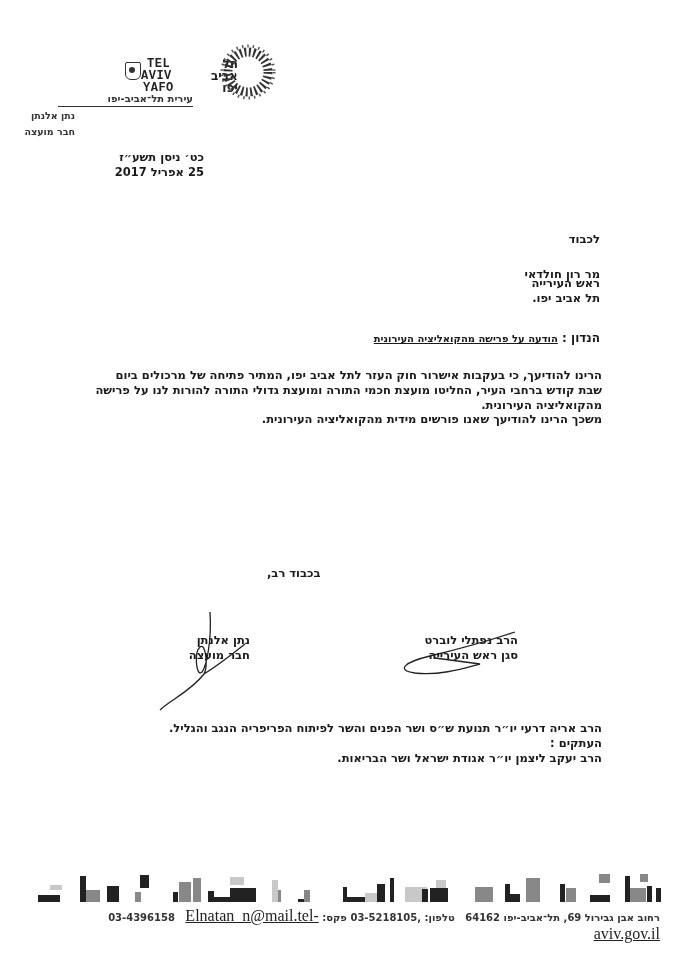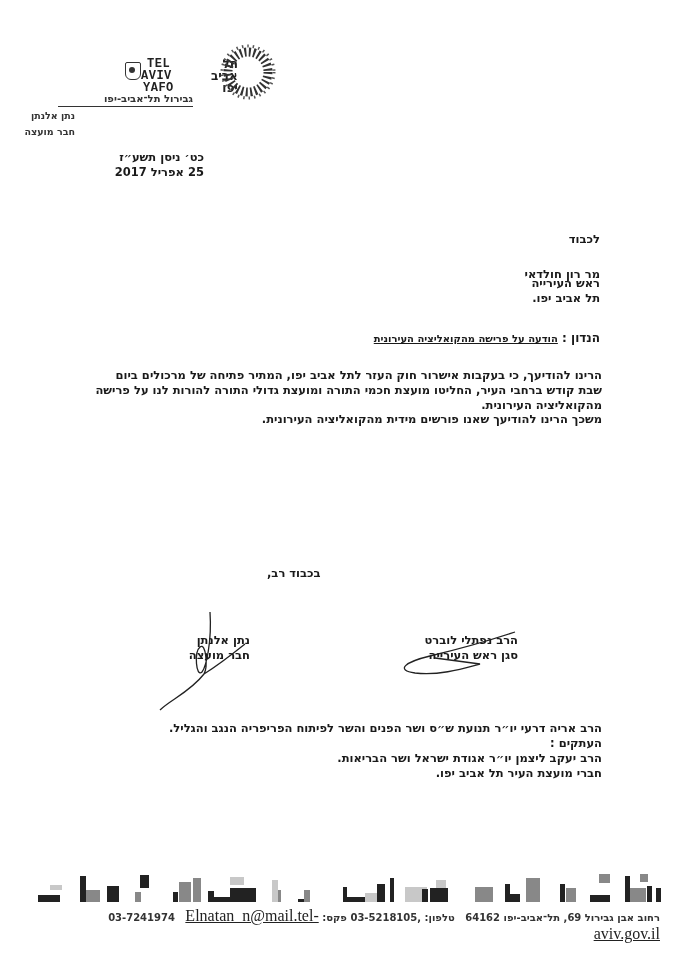--- a/index.html
+++ b/index.html
@@ -53,21 +53,21 @@
     <div>אביב</div>
     <div>יפו</div>
   </div>
   <svg class="ring" viewBox="0 0 58 58">
     <circle cx="31" cy="30" r="20" fill="none" stroke="#333" stroke-width="9" stroke-dasharray="2 2.5"></circle>
     <circle cx="31" cy="30" r="26" fill="none" stroke="#555" stroke-width="3" stroke-dasharray="1.5 4"></circle>
     <circle cx="31" cy="30" r="12" fill="#fff"></circle>
   </svg>
 </div>
 
-<div id="city-line" class="abs rtl small" style="font-size:10px;line-height:14px">גבירול תל־אביב-יפו</div>
+<div id="city-line" class="abs rtl small" style="font-size:10px;line-height:14px">עירית תל־אביב-יפו</div>
 <div class="abs rtl small" style="left:0;width:75px;top:108px">נתן אלנתן</div>
 <div class="abs rtl small" style="left:0;width:75px;top:124px">חבר מועצה</div>
 
 <div class="abs rtl t12" style="left:100px;width:104px;top:150px">כט׳ ניסן תשע״ז</div>
 <div class="abs rtl t12" style="left:100px;width:104px;top:165px">25 אפריל 2017</div>
 
 <div class="abs rtl t12" style="right:90px;top:232px">לכבוד</div>
 <div class="abs rtl t12" style="right:90px;top:267px">מר רון חולדאי</div>
 <div class="abs rtl t12" style="right:90px;top:276px">ראש העירייה</div>
 <div class="abs rtl t12" style="right:90px;top:291px">תל אביב יפו.</div>
@@ -95,21 +95,20 @@
   <div>חבר מועצה</div>
 </div>
 <svg class="abs" style="left:160px;top:612px" width="90" height="100">
   <path d="M50,0 C52,30 46,55 42,60 C36,66 34,40 40,35 C46,30 48,55 44,62 C30,80 10,88 0,98 M44,62 C60,52 75,40 85,32" fill="none" stroke="#222" stroke-width="1.3"></path>
 </svg>
 
 <div id="cc" class="abs rtl t12">
   <div>הרב אריה דרעי יו״ר תנועת ש״ס ושר הפנים והשר לפיתוח הפריפריה הנגב והגליל.</div>
   <div>העתקים :</div>
   <div>הרב יעקב ליצמן יו״ר אגודת ישראל ושר הבריאות.</div>
-  <div>חברי מועצת העיר תל אביב יפו.</div>
 </div>
 
 <div id="footer-bars" class="abs">
   <div class="bar" style="left:8px;width:22px;height:7px"></div>
   <div class="bar l" style="left:20px;bottom:12px;width:12px;height:5px"></div>
   <div class="bar" style="left:50px;width:6px;height:26px"></div>
   <div class="bar g" style="left:56px;width:14px;height:12px"></div>
   <div class="bar" style="left:77px;width:12px;height:16px"></div>
   <div class="bar g" style="left:105px;width:6px;height:10px"></div>
   <div class="bar" style="left:110px;bottom:14px;width:9px;height:13px"></div>
@@ -147,16 +146,16 @@
   <div class="bar" style="left:617px;width:5px;height:16px"></div>
   <div class="bar" style="left:626px;width:5px;height:14px"></div>
 </div>
 
 <div id="footer-line" class="abs rtl">
   <span>רחוב אבן גבירול 69, תל־אביב-יפו 64162</span>
   &nbsp;
   <span>טלפון:</span>
   <span style="direction:ltr;unicode-bidi:embed">03-5218105,</span>
   <span>פקס:</span>
-  <span style="direction:ltr;unicode-bidi:embed">03-7241974</span>
+  <span style="direction:ltr;unicode-bidi:embed">03-4396158</span>
   &nbsp;
   <span id="email" style="direction:ltr;unicode-bidi:embed">Elnatan_n@mail.tel-aviv.gov.il</span>
 </div>
 
 </body></html>

